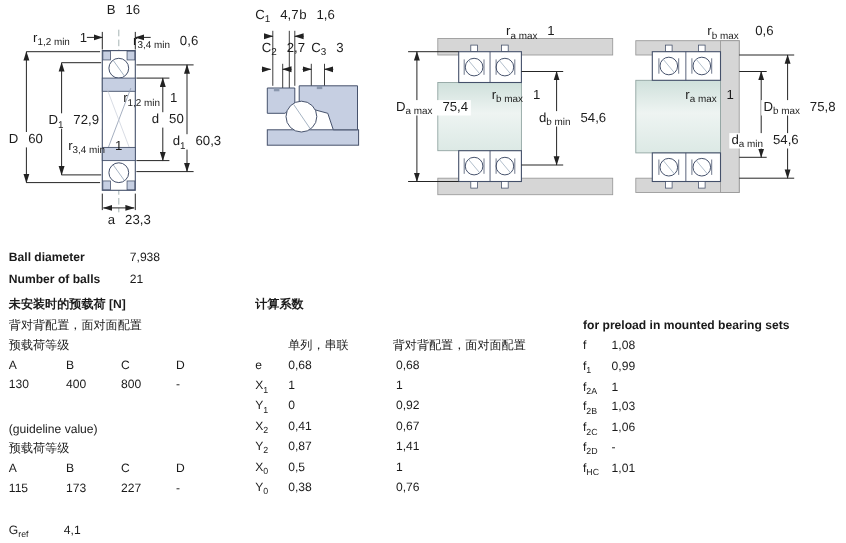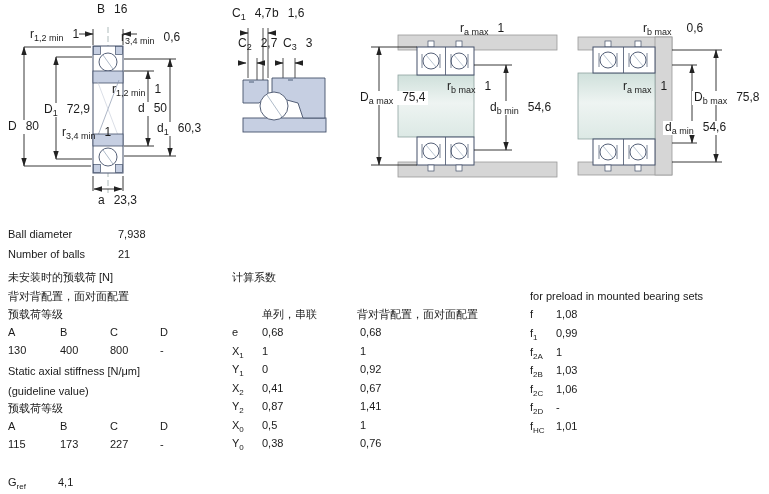--- a/index.html
+++ b/index.html
@@ -7,21 +7,21 @@
   .sheet{position:relative;width:769px;height:494px;background:#fff;text-align:center;}
   svg{position:absolute;overflow:visible;}
   
   .dim{position:absolute;font-size:12px;white-space:nowrap;line-height:13px;color:#1c1c1c;}
   .dim .s{font-size:9px;position:relative;top:3px;letter-spacing:0px;}
   .dim .v{margin-left:9px;}
   .dim.g15 .v{margin-left:15px;}
   .wbg{background:#ffffff;padding:0 2px;}
   
   .t{position:absolute;font-size:11px;white-space:nowrap;line-height:13px;}
-  .b1{font-weight:normal;}
+  .b1{font-weight:bold;}
   .ts{font-size:8px;position:relative;top:2.5px;}
 </style>
 </head>
 <body>
 
 <div class="sheet">
 
   <svg style="left:0;top:0" width="230" height="215" viewBox="0 0 230 215">
     <defs>
       <marker id="ae1" markerWidth="9" markerHeight="6" refX="8" refY="3" orient="auto" markerUnits="userSpaceOnUse">
@@ -71,21 +71,21 @@
 
     <line x1="124" y1="59" x2="176" y2="59" stroke="#222" stroke-width="0.9"></line>
     <line x1="124" y1="156" x2="176" y2="156" stroke="#222" stroke-width="0.9"></line>
     <line x1="170" y1="59" x2="170" y2="156" stroke="#222" stroke-width="0.9" marker-start="url(#as1)" marker-end="url(#ae1)"></line>
   </svg>
 
   <div class="dim" style="left:97px;top:3px"><span class="b">B</span><span class="s"></span><span class="v">16</span></div>
   <div class="dim" style="left:30px;top:28px"><span class="b">r</span><span class="s">1,2 min</span><span class="v">1</span></div>
   <div class="dim" style="left:121px;top:31px"><span class="b">r</span><span class="s">3,4 min</span><span class="v">0,6</span></div>
   <div class="dim wbg" style="left:42px;top:103px"><span class="b">D</span><span class="s">1</span><span class="v">72,9</span></div>
-  <div class="dim wbg" style="left:6px;top:120px"><span class="b">D</span><span class="s"></span><span class="v">80</span></div>
+  <div class="dim wbg" style="left:6px;top:120px"><span class="b">D</span><span class="s"></span><span class="v">60</span></div>
   <div class="dim" style="left:112px;top:83px"><span class="b">r</span><span class="s">1,2 min</span><span class="v">1</span></div>
   <div class="dim wbg" style="left:136px;top:102px"><span class="b">d</span><span class="s"></span><span class="v">50</span></div>
   <div class="dim" style="left:62px;top:126px"><span class="b">r</span><span class="s">3,4 min</span><span class="v">1</span></div>
   <div class="dim wbg" style="left:155px;top:122px"><span class="b">d</span><span class="s">1</span><span class="v">60,3</span></div>
   <div class="dim" style="left:98px;top:194px"><span class="b">a</span><span class="s"></span><span class="v">23,3</span></div>
 
   <svg style="left:228px;top:0" width="112" height="150" viewBox="0 0 112 150">
     <defs>
       <marker id="ae2" markerWidth="9" markerHeight="6" refX="8" refY="3" orient="auto" markerUnits="userSpaceOnUse">
           <path d="M0,0.3 L8.5,3 L0,5.7 z" fill="#222"></path>
@@ -247,21 +247,20 @@
   <div class="t" style="left:8px;top:308px">预载荷等级</div>
   <div class="t" style="left:8px;top:326px">A</div>
   <div class="t" style="left:60px;top:326px">B</div>
   <div class="t" style="left:110px;top:326px">C</div>
   <div class="t" style="left:160px;top:326px">D</div>
   <div class="t" style="left:8px;top:344px">130</div>
   <div class="t" style="left:60px;top:344px">400</div>
   <div class="t" style="left:110px;top:344px">800</div>
   <div class="t" style="left:160px;top:344px">-</div>
 
-  <div class="t b1" style="left:8px;top:365px">Static axial stiffness [N/μm]</div>
   <div class="t" style="left:8px;top:385px">(guideline value)</div>
   <div class="t" style="left:8px;top:402px">预载荷等级</div>
   <div class="t" style="left:8px;top:420px">A</div>
   <div class="t" style="left:60px;top:420px">B</div>
   <div class="t" style="left:110px;top:420px">C</div>
   <div class="t" style="left:160px;top:420px">D</div>
   <div class="t" style="left:8px;top:438px">115</div>
   <div class="t" style="left:60px;top:438px">173</div>
   <div class="t" style="left:110px;top:438px">227</div>
   <div class="t" style="left:160px;top:438px">-</div>

